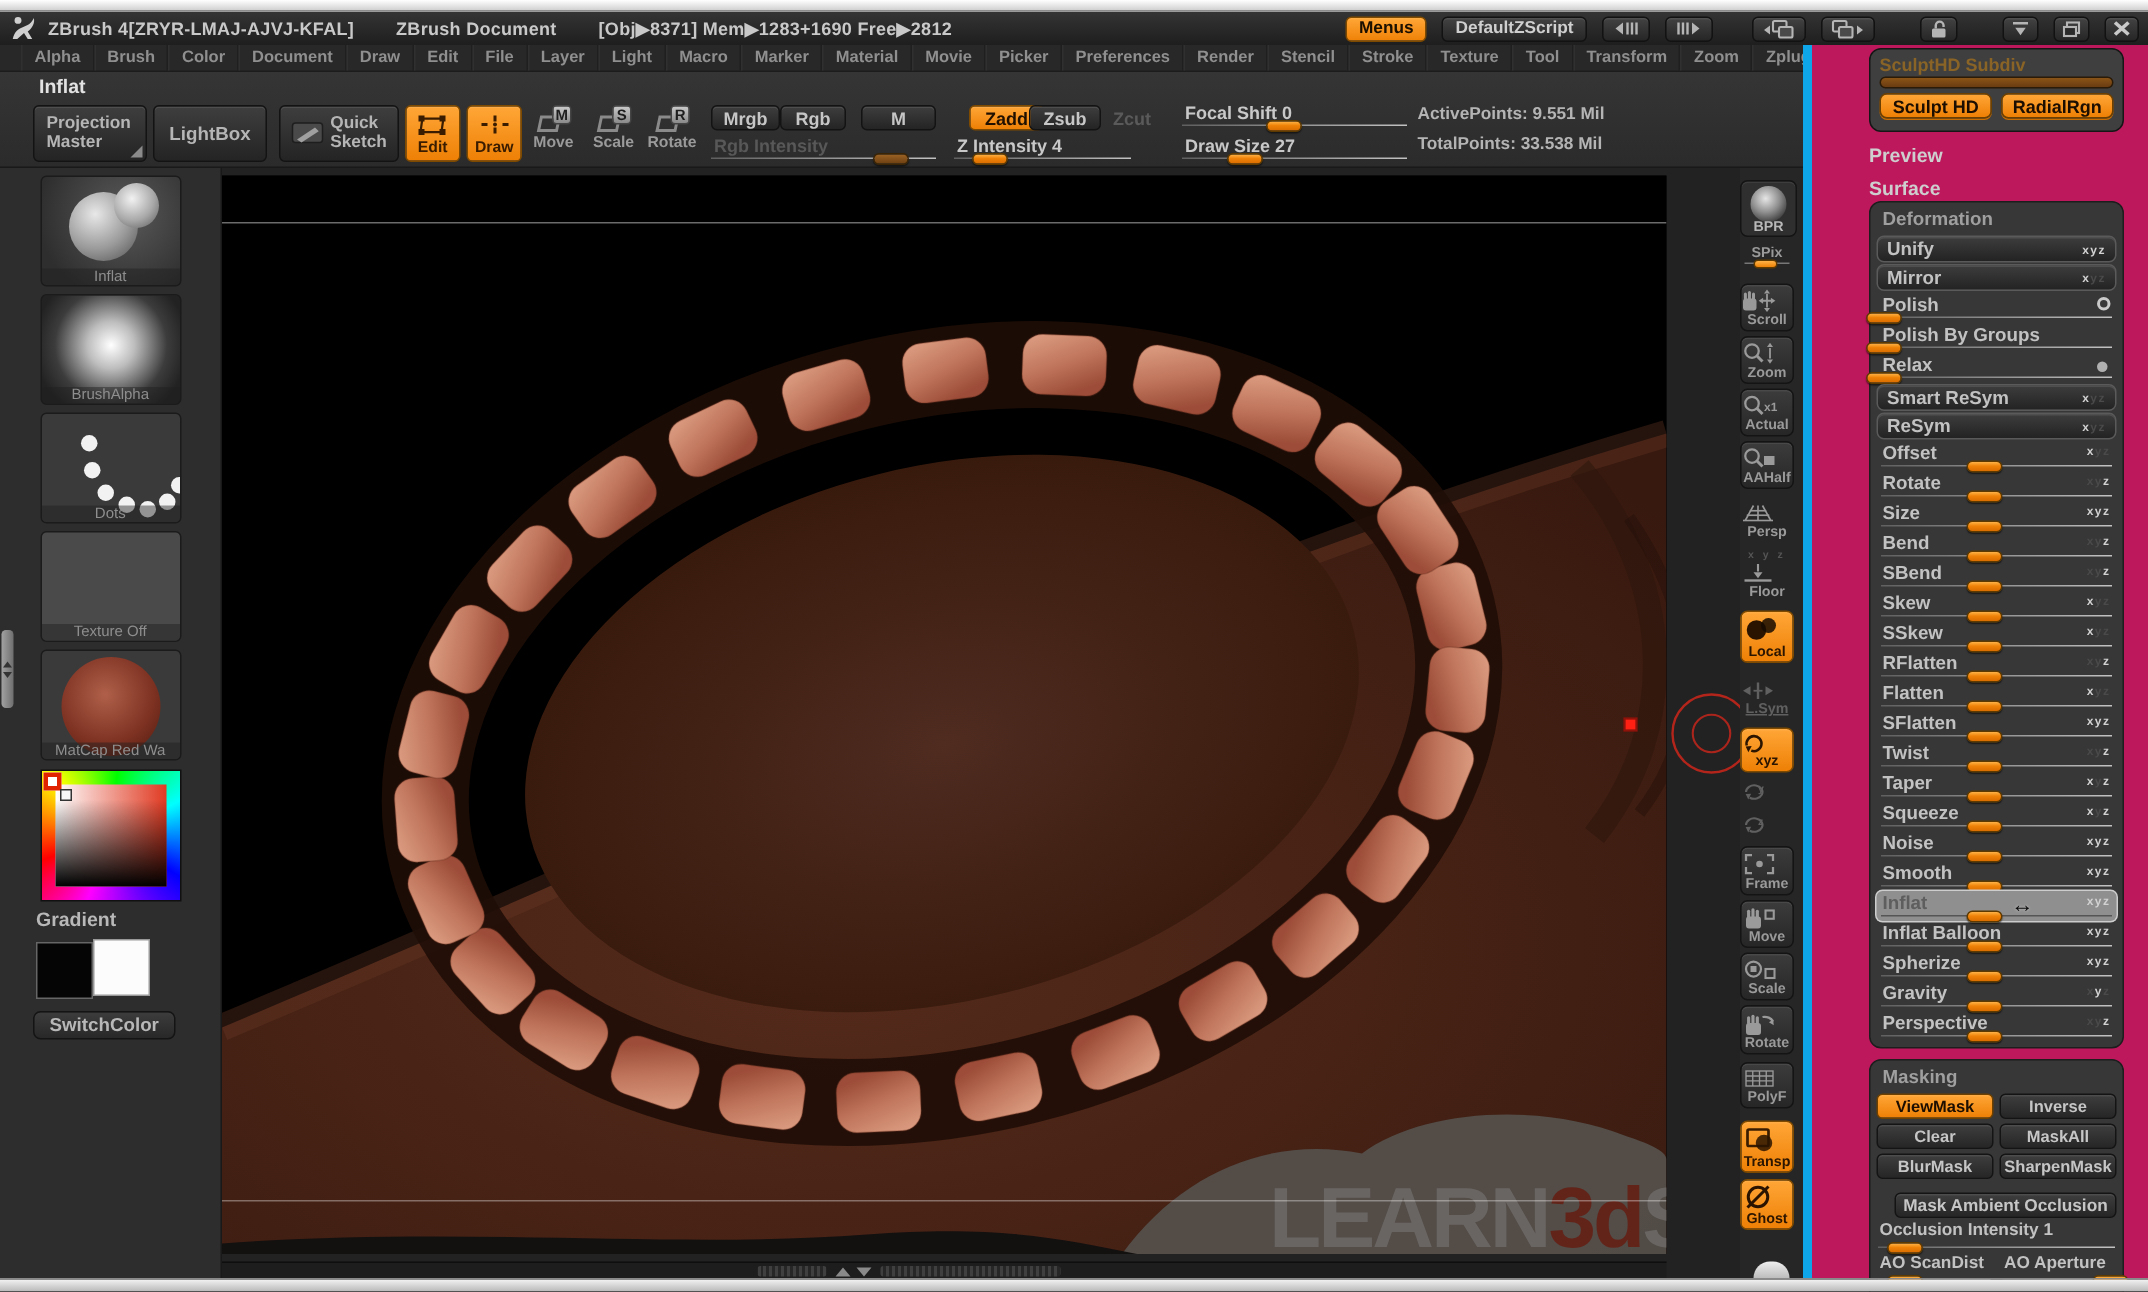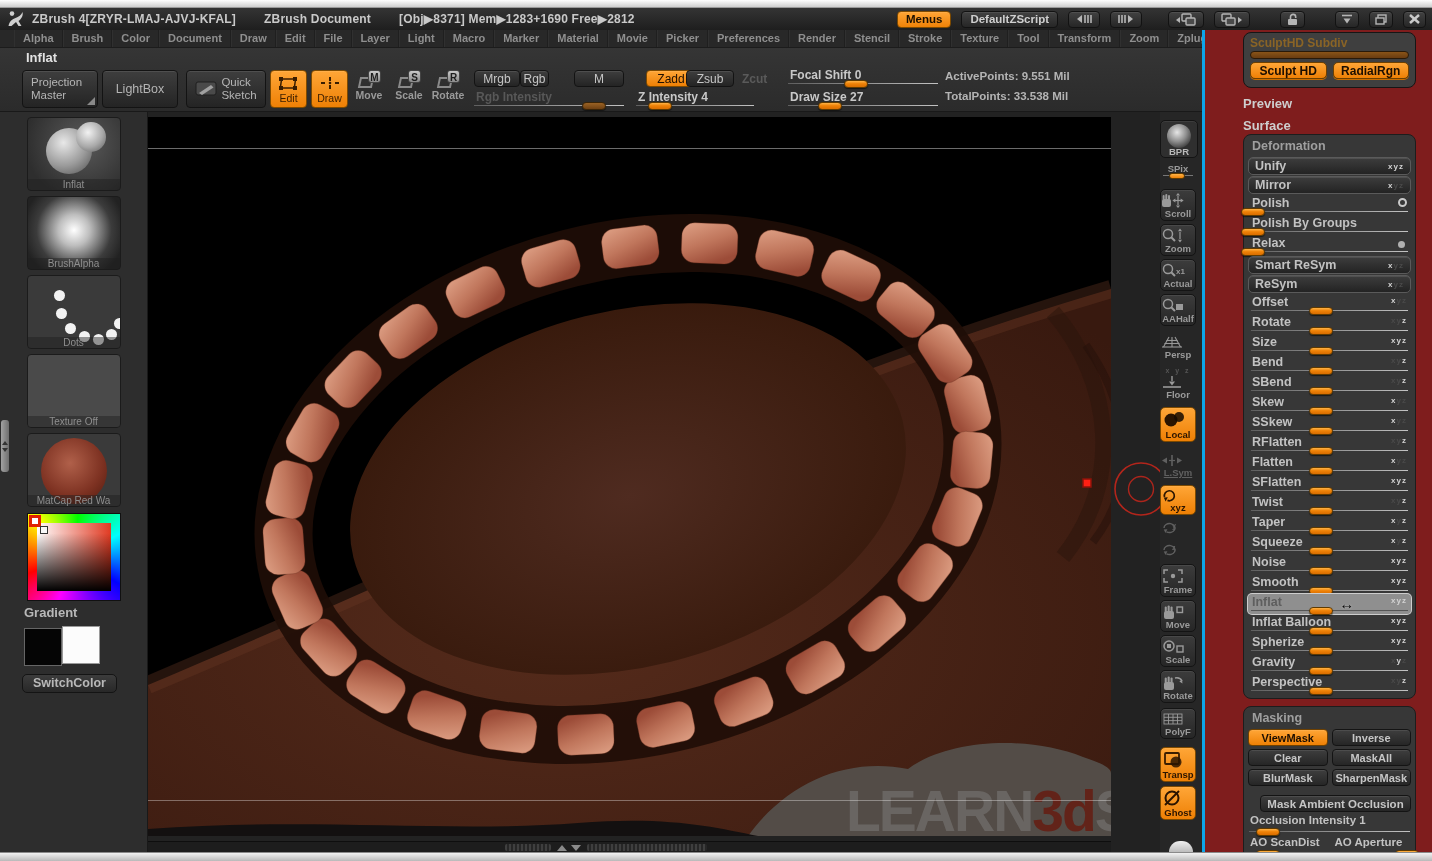--- a/index.html
+++ b/index.html
@@ -15,21 +15,21 @@
   .tbtn.orange{background:linear-gradient(#ffa637,#ef8207);color:#1c1000;border-color:#7e4a00;}
   .tbtn.iconbtn{padding:0 4px;}
 
   
   .menubar{position:absolute;top:30px;left:0;width:1202px;height:18px;background:#282828;display:flex;align-items:stretch;padding-left:14px;border-bottom:1px solid #1c1c1c;}
   .menu-item{font-size:11px;font-weight:bold;color:#8f8f8f;padding:2px 8px 0;border-right:1px solid #1f1f1f;border-left:1px solid #303030;white-space:nowrap;}
 
   
   .toolbar{position:absolute;top:48px;left:0;width:1202px;height:64px;background:linear-gradient(#353535,#2b2b2b);border-bottom:1px solid #191919;}
   .tool-name{position:absolute;left:26px;top:2px;font-size:13px;font-weight:bold;color:#e2e2e2;}
-  .tbb{position:absolute;border-radius:4px;background:linear-gradient(#3e3e3e,#242424);border:1px solid #131313;color:#b5b5b5;font-size:11.5px;font-weight:normal;box-shadow:inset 0 1px 0 rgba(255,255,255,.09);display:flex;align-items:center;justify-content:center;}
+  .tbb{position:absolute;border-radius:4px;background:linear-gradient(#3e3e3e,#242424);border:1px solid #131313;color:#b5b5b5;font-size:11.5px;font-weight:bold;box-shadow:inset 0 1px 0 rgba(255,255,255,.09);display:flex;align-items:center;justify-content:center;}
   .tbb.orange{background:linear-gradient(#ffa637,#ee8005);border-color:#7e4a00;color:#3a1d00;}
   .tbb.small{height:17px;font-size:12px;color:#c6c6c6;}
   .tbb.small.orange{color:#201000;margin-left:16px;}
   .flatdim{position:absolute;color:#5a5a5a;font-size:12px;font-weight:bold;}
   .pm-fold{position:absolute;right:2px;bottom:2px;width:0;height:0;border-left:8px solid transparent;border-bottom:8px solid #8a8a8a;}
   .two-line{display:flex;flex-direction:column;line-height:13px;align-items:flex-start;padding-left:8px;justify-content:center;}
   .ed-btn{flex-direction:column;gap:1px;padding-top:2px;}
   .ed-btn .lbl{font-size:10.5px;}
   .tool-mode{position:absolute;display:flex;flex-direction:column;align-items:center;color:#9a9a9a;font-size:10.5px;font-weight:bold;gap:1px;}
   .cubewrap{position:relative;width:20px;height:16px;}
@@ -87,21 +87,21 @@
   .strip-item.s-flat{background:none;border:none;box-shadow:none;}
   .strip-item.s-thumb{width:38px;height:38px;position:relative;padding:0;background:#2f2f2f;}
   .strip-item.s-thumb .s-label{position:absolute;bottom:0;left:0;right:0;color:#b9b9b9;}
   .strip-item.s-slider{background:none;border:none;box-shadow:none;}
   .mini-track{position:relative;height:5px;margin:1px 3px 0;border-top:1px solid #777;}
   .mini-pill{position:absolute;top:-3px;left:35%;width:16px;height:6px;border-radius:3px;background:linear-gradient(#ffb347,#ef8207);border:1px solid #5f3a00;}
   .s-axes{font-size:7px;font-weight:bold;letter-spacing:2px;color:#555;line-height:7px;}
   .strip-notch{position:absolute;bottom:0;left:9px;width:24px;height:11px;border-radius:12px 12px 0 0;background:linear-gradient(#efefef,#bdbdbd);}
 
   
-  .right-panel{position:absolute;left:1202px;right:0;top:30px;bottom:9px;background:#7f1d1d;border-left:3px solid #0ea5e9;}
+  .right-panel{position:absolute;left:1202px;right:0;top:30px;bottom:9px;background:#be185d;border-left:6px solid #0ea5e9;}
   .rp-abs{position:absolute;left:38px;right:16px;}
   .shd-box{top:2px;height:56px;background:#3f3f3f;border:1px solid #161616;border-radius:8px;padding:3px 6px;}
   .shd-label{font-size:12px;font-weight:bold;color:#8a6426;}
   .shd-bar{height:8px;border-radius:4px;background:linear-gradient(#8a5418,#6a3c10);border:1px solid #2a1a08;margin:1px 0 3px;}
   .shd-btnrow{display:flex;gap:6px;}
   .shd-btn{flex:1;height:17px;border-radius:5px;background:linear-gradient(#ffa637,#ee8005);border:1px solid #6e4000;color:#1c0e00;font-size:12px;font-weight:bold;display:flex;align-items:center;justify-content:center;box-shadow:0 1px 0 #c96d00;}
   .section-h{font-size:13px;font-weight:bold;color:#cecece;}
   .def-box{top:104px;background:#373737;border:1px solid #1d1d1d;border-radius:8px;padding:2px 4px 4px;}
   .group-h{font-size:12.5px;font-weight:bold;color:#9f9f9f;padding:2px 4px 3px;}
   .def-btn{position:relative;height:18px;margin:1px 0;border:1px solid #5a5a5a;border-radius:5px;background:linear-gradient(#3d3d3d,#232323);display:flex;align-items:center;padding:0 6px;box-shadow:inset 0 1px 0 rgba(255,255,255,.1);}
@@ -314,21 +314,21 @@
     </div>
     <div class="tool-mode" style="left:430px;top:24px;width:36px">
       <span class="cubewrap">
           <span class="cube"></span>
           <span class="badge">R</span>
         </span>
       <span>Rotate</span>
     </div>
 
     <div class="tbb small" style="left:474px;top:22px;width:46px">Mrgb</div>
-    <div class="tbb small" style="left:520px;top:22px;width:29px">Rgb</div>
+    <div class="tbb small" style="left:520px;top:22px;width:44px">Rgb</div>
     <div class="tbb small" style="left:574px;top:22px;width:50px">M</div>
     <div class="tbb small orange" style="left:630px;top:22px;width:50px">Zadd</div>
     <div class="tbb small" style="left:686px;top:22px;width:48px">Zsub</div>
     <div class="flatdim" style="left:742px;top:24px">Zcut</div>
 
     <div class="tslider" style="left:474px;top:42px;width:150px">
       <span class="tslabel dim">Rgb Intensity</span>
       <div class="track"></div>
       <div class="pill brown" style="left: calc(80% - 12px);"></div>
     </div>

